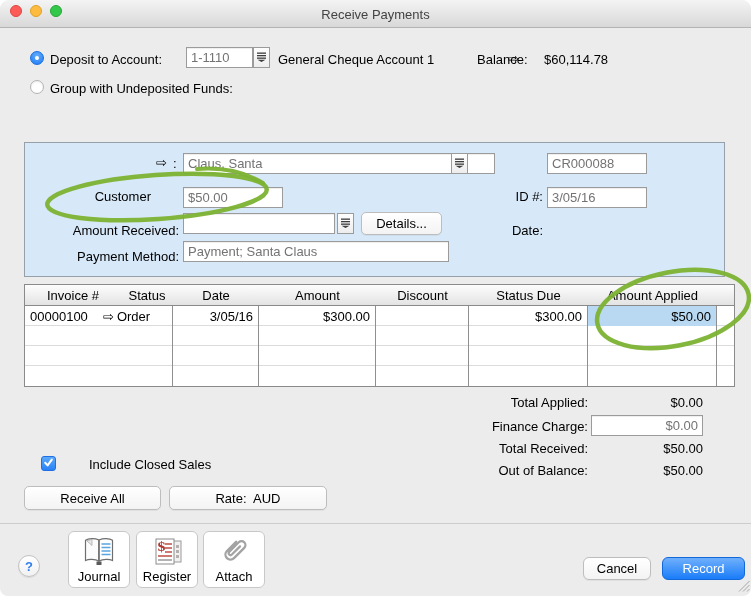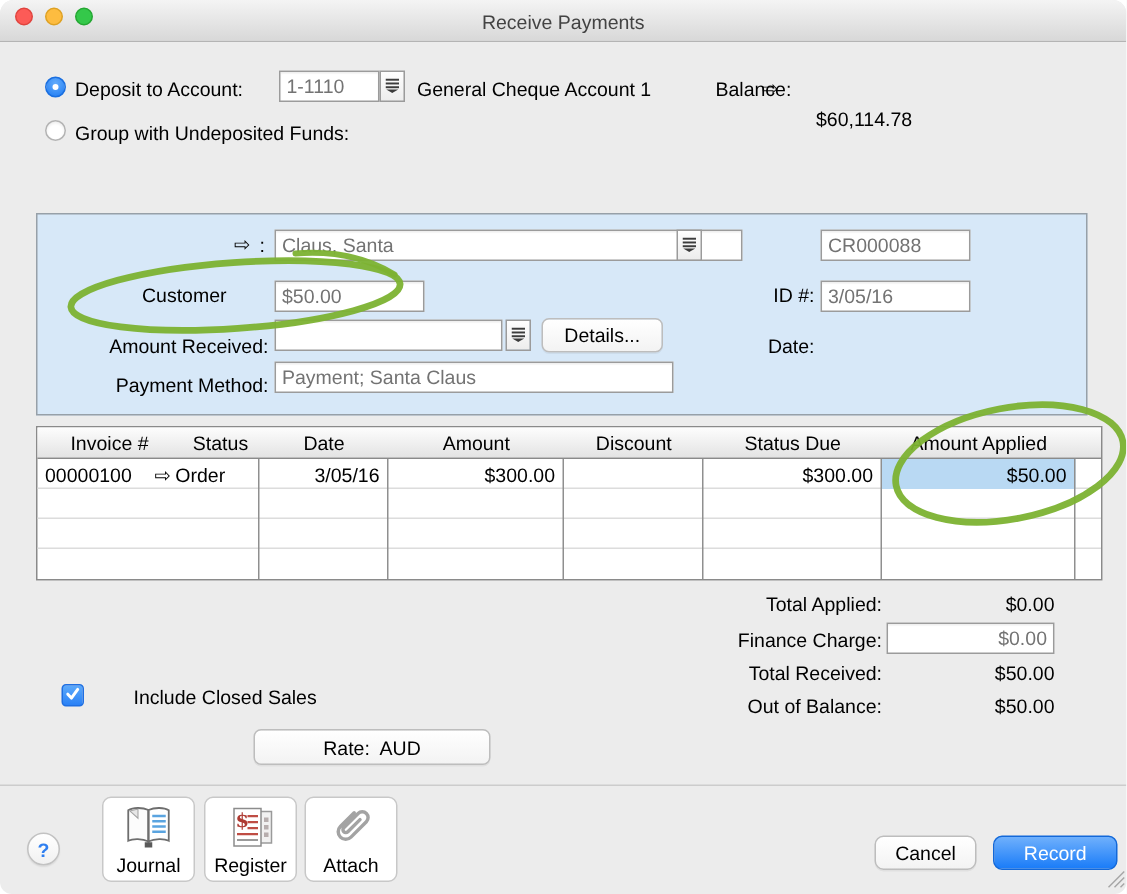--- a/index.html
+++ b/index.html
@@ -98,21 +98,21 @@
             <rect x="0" y="3" width="9" height="1.3"></rect>
             <rect x="0" y="5.5" width="9" height="1.3"></rect>
             <path d="M0.5 7.7 L8.5 7.7 L4.5 10 Z"></path>
           </g>
         </svg></span>
   </button>
   <div class="lbl" style="left:278px;top:52px;">General Cheque Account 1</div>
   <div class="lbl" style="left:477px;top:52px;">Balance</div>
   <div class="lbl zarrow" style="left:508px;top:51px;">⇨</div>
   <div class="lbl" style="left:524px;top:52px;">:</div>
-  <div class="lbl" style="left:544px;top:52px;margin-top:20px;">$60,114.78</div>
+  <div class="lbl" style="left:544px;top:52px;">$60,114.78</div>
 
   <div class="radio off" style="left:30px;top:80px;"></div>
   <div class="lbl" style="left:50px;top:81px;">Group with Undeposited Funds:</div>
 
   <div id="custpanel">
     <div class="rlbl" style="left:0;top:13px;width:126px;">Customer</div>
     <div class="lbl zarrow" style="left:131px;top:12px;">⇨</div>
     <div class="lbl" style="left:148px;top:13px;">:</div>
     <input class="field" style="left: 158px; top: 10px; width: 312px;" value="Claus, Santa">
     <button class="ddbtn" style="left:426px;top:10px;">
@@ -211,20 +211,21 @@
   <div class="totval" style="top:441px;">$50.00</div>
   <div class="totlbl" style="top:463px;">Out of Balance:</div>
   <div class="totval" style="top:463px;">$50.00</div>
 
   <div class="cbox">
     <span><svg width="11" height="11" viewBox="0 0 11 11">
           <polyline points="2.2,5.8 4.6,8.4 8.8,2.6" fill="none" stroke="#fff" stroke-width="2" stroke-linecap="round" stroke-linejoin="round"></polyline>
         </svg></span>
   </div>
   <div class="lbl" style="left:62px;top:457px;margin-left:27px;">Include Closed Sales</div>
+  <button class="btn" style="left:24px;top:486px;width:137px;height:24px;">Receive All</button>
   <button class="btn pre" style="left:169px;top:486px;width:158px;height:24px;">Rate:  AUD</button>
 
   <div class="divider"></div>
   <button class="helpbtn">?</button>
 
   <div class="iconbtn" style="left:68px;">
     <span class="ic">
       <svg width="40" height="33" viewBox="0 0 40 33">
         <path d="M20 5 C16 3.2 9.5 3.2 6.5 5.2 L6.5 25.5 C9.5 24 16 24 20 26 Z" fill="#fcfcfc" stroke="#6e6e6e" stroke-width="1.2"></path>
         <path d="M7.5 5.6 L13 4.4 L13 10.5 Z" fill="#e6e6e6" stroke="#a3a3a3" stroke-width="0.7"></path>

